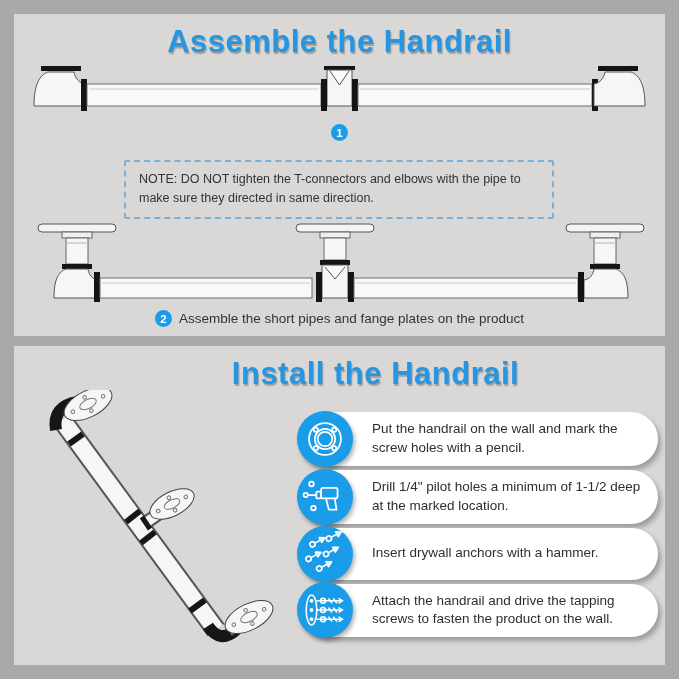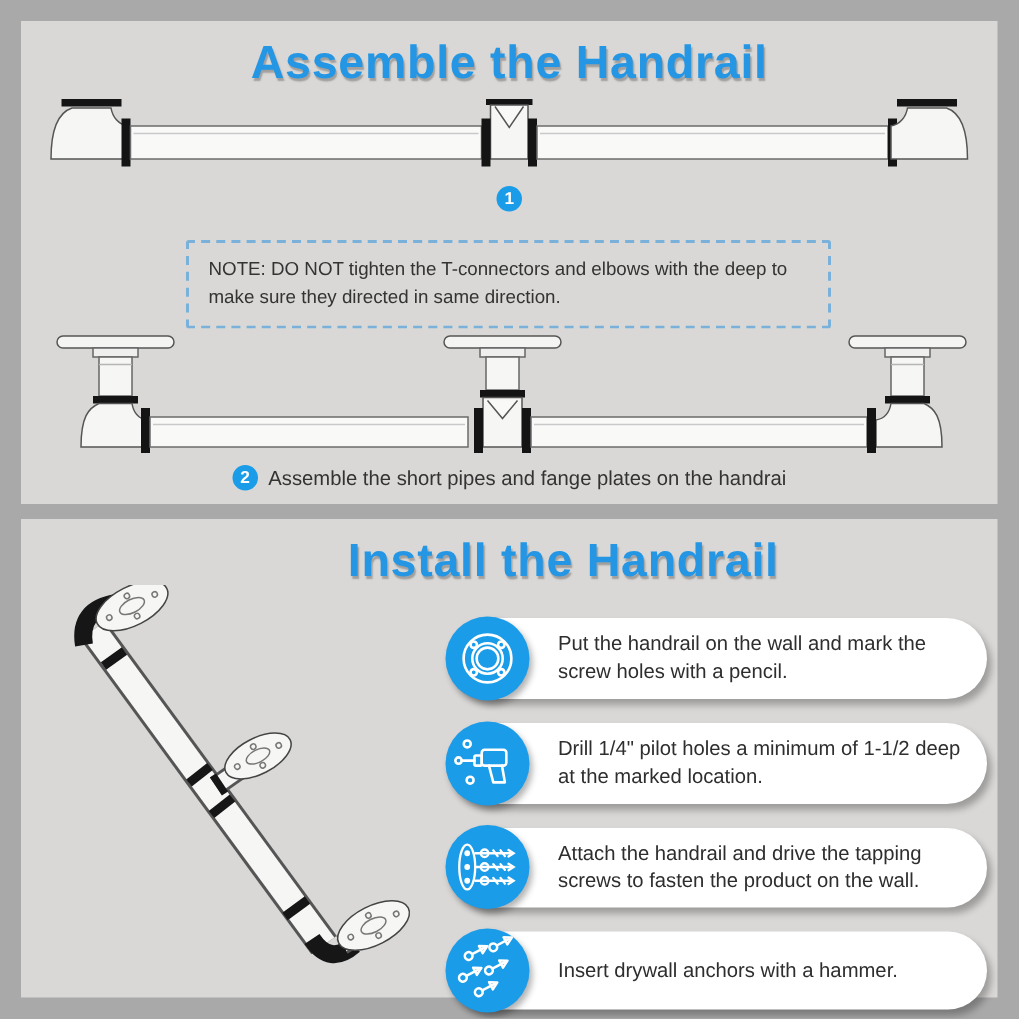--- a/index.html
+++ b/index.html
@@ -54,21 +54,21 @@
   .note-box{
     position:absolute;left:110px;top:146px;width:430px;
     border:2px dashed var(--note-border-blue);border-radius:2px;
     padding:8px 13px;
     font-size:12.5px;line-height:1.55;color:var(--text-dark);
     background:var(--panel-background);
   }
 
   .steps-col{
     position:absolute;left:286px;top:66px;width:358px;
-    display:flex;flex-direction:column;gap:16px;
+    display:flex;flex-direction:column;gap:4px;
   }
   .pill{
     position:relative;min-height:52px;
     background:var(--pill-background);
     border-radius:27px;
     box-shadow:3px 4px 5px rgba(0,0,0,.28);
     display:flex;align-items:center;
     padding:8px 14px 8px 72px;
   }
   .pill-text{font-size:13.5px;line-height:1.4;color:#2e2e2e;}
@@ -107,21 +107,21 @@
 
     <rect x="566" y="13" width="6" height="32" fill="#141414"></rect>
     <path d="M579,6 L605,6 C614,9 619,20 619,40 L568,40 L568,18 C574,17 578,12 579,6 Z" fill="#f6f6f5" stroke="#555" stroke-width="1"></path>
     <rect x="572" y="0" width="40" height="5" fill="#141414"></rect>
   </svg>
 
   <div class="step-line" id="assemble-step-1">
     <span class="num-badge">1</span>
   </div>
 
-  <div class="note-box">NOTE: DO NOT tighten the T-connectors and elbows with the deep to make sure they directed in same direction.</div>
+  <div class="note-box">NOTE: DO NOT tighten the T-connectors and elbows with the pipe to make sure they directed in same direction.</div>
 
   <svg class="diagram" id="diagram-flanged" viewBox="0 0 627 86">
 
     <rect x="12" y="4" width="78" height="8" rx="4" fill="#f4f4f3" stroke="#555"></rect>
     <rect x="36" y="12" width="30" height="6" fill="#efefee" stroke="#666"></rect>
     <rect x="40" y="18" width="22" height="26" fill="#f6f6f5" stroke="#666"></rect>
     <line x1="40" y1="23" x2="62" y2="23" stroke="#b5b5b5"></line>
     <rect x="36" y="44" width="30" height="5" fill="#141414"></rect>
     <path d="M40,49 L62,49 C63,55 66,59 72,60 L72,78 L28,78 C28,58 33,52 40,49 Z" fill="#f6f6f5" stroke="#555"></path>
     <rect x="68" y="52" width="6" height="30" fill="#141414"></rect>
@@ -145,21 +145,21 @@
     <rect x="564" y="12" width="30" height="6" fill="#efefee" stroke="#666"></rect>
     <rect x="568" y="18" width="22" height="26" fill="#f6f6f5" stroke="#666"></rect>
     <line x1="568" y1="23" x2="590" y2="23" stroke="#b5b5b5"></line>
     <rect x="564" y="44" width="30" height="5" fill="#141414"></rect>
     <path d="M568,49 L590,49 C597,52 602,58 602,78 L558,78 L558,60 C564,59 567,55 568,49 Z" fill="#f6f6f5" stroke="#555"></path>
     <rect x="552" y="52" width="6" height="30" fill="#141414"></rect>
   </svg>
 
   <div class="step-line" id="assemble-step-2">
     <span class="num-badge">2</span>
-    <span>Assemble the short pipes and fange plates on the handrai</span>
+    <span>Assemble the short pipes and fange plates on the product</span>
   </div>
 </section>
 
 <section class="panel" id="install-panel">
   <h1 class="panel-title">Install the Handrail</h1>
 
   <svg class="diagram" id="diagram-installed" viewBox="0 0 276 268">
 
     <line x1="40" y1="30" x2="194" y2="240" stroke="#555" stroke-width="21"></line>
     <line x1="40" y1="30" x2="194" y2="240" stroke="#f6f6f5" stroke-width="17"></line>
@@ -233,20 +233,53 @@
           <path d="M30,30.5 L33,42 L41,42 L39,30.5"></path>
           <circle cx="15" cy="15.5" r="2.4"></circle>
           <circle cx="17" cy="40.5" r="2.4"></circle>
         </svg>
       </span>
       <span class="pill-text">Drill 1/4" pilot holes a minimum of 1-1/2 deep at the marked location.</span>
     </div>
 
     <div class="pill">
       <span class="icon-circle">
+        <svg width="56" height="56" viewBox="0 0 58 58" fill="none" stroke="#ffffff" stroke-width="1.7" stroke-linejoin="round" stroke-linecap="round">
+          <g transform="translate(16,19) rotate(-28)">
+            <circle r="2.7"></circle>
+              <line x1="2.7" y1="0" x2="12" y2="0"></line>
+              <path d="M9.5,-2.8 L14.5,0 L9.5,2.8 Z"></path>
+          </g>
+          <g transform="translate(33,13) rotate(-28)">
+            <circle r="2.7"></circle>
+              <line x1="2.7" y1="0" x2="12" y2="0"></line>
+              <path d="M9.5,-2.8 L14.5,0 L9.5,2.8 Z"></path>
+          </g>
+          <g transform="translate(12,34) rotate(-28)">
+            <circle r="2.7"></circle>
+              <line x1="2.7" y1="0" x2="12" y2="0"></line>
+              <path d="M9.5,-2.8 L14.5,0 L9.5,2.8 Z"></path>
+          </g>
+          <g transform="translate(30,29) rotate(-28)">
+            <circle r="2.7"></circle>
+              <line x1="2.7" y1="0" x2="12" y2="0"></line>
+              <path d="M9.5,-2.8 L14.5,0 L9.5,2.8 Z"></path>
+          </g>
+          <g transform="translate(23,44) rotate(-28)">
+            <circle r="2.7"></circle>
+              <line x1="2.7" y1="0" x2="12" y2="0"></line>
+              <path d="M9.5,-2.8 L14.5,0 L9.5,2.8 Z"></path>
+          </g>
+        </svg>
+      </span>
+      <span class="pill-text">Insert drywall anchors with a hammer.</span>
+    </div>
+
+    <div class="pill">
+      <span class="icon-circle">
         <svg width="56" height="56" viewBox="0 0 58 58" fill="none" stroke="#ffffff" stroke-width="1.6" stroke-linecap="round">
           <ellipse cx="15" cy="29" rx="5.5" ry="15.5"></ellipse>
           <circle cx="15" cy="19.5" r="1.2" fill="#ffffff"></circle>
           <circle cx="15" cy="29" r="1.2" fill="#ffffff"></circle>
           <circle cx="15" cy="38.5" r="1.2" fill="#ffffff"></circle>
           <g>
             <line x1="20.5" y1="19.5" x2="46" y2="19.5"></line>
             <circle cx="27" cy="19.5" r="2.6"></circle>
             <line x1="33" y1="17.5" x2="36" y2="21.5"></line>
             <line x1="38" y1="17.5" x2="41" y2="21.5"></line>
@@ -264,47 +297,14 @@
             <circle cx="27" cy="38.5" r="2.6"></circle>
             <line x1="33" y1="36.5" x2="36" y2="40.5"></line>
             <line x1="38" y1="36.5" x2="41" y2="40.5"></line>
             <path d="M43.5,36.3 L47,38.5 L43.5,40.7"></path>
           </g>
         </svg>
       </span>
       <span class="pill-text">Attach the handrail and drive the tapping screws to fasten the product on the wall.</span>
     </div>
 
-    <div class="pill">
-      <span class="icon-circle">
-        <svg width="56" height="56" viewBox="0 0 58 58" fill="none" stroke="#ffffff" stroke-width="1.7" stroke-linejoin="round" stroke-linecap="round">
-          <g transform="translate(16,19) rotate(-28)">
-            <circle r="2.7"></circle>
-              <line x1="2.7" y1="0" x2="12" y2="0"></line>
-              <path d="M9.5,-2.8 L14.5,0 L9.5,2.8 Z"></path>
-          </g>
-          <g transform="translate(33,13) rotate(-28)">
-            <circle r="2.7"></circle>
-              <line x1="2.7" y1="0" x2="12" y2="0"></line>
-              <path d="M9.5,-2.8 L14.5,0 L9.5,2.8 Z"></path>
-          </g>
-          <g transform="translate(12,34) rotate(-28)">
-            <circle r="2.7"></circle>
-              <line x1="2.7" y1="0" x2="12" y2="0"></line>
-              <path d="M9.5,-2.8 L14.5,0 L9.5,2.8 Z"></path>
-          </g>
-          <g transform="translate(30,29) rotate(-28)">
-            <circle r="2.7"></circle>
-              <line x1="2.7" y1="0" x2="12" y2="0"></line>
-              <path d="M9.5,-2.8 L14.5,0 L9.5,2.8 Z"></path>
-          </g>
-          <g transform="translate(23,44) rotate(-28)">
-            <circle r="2.7"></circle>
-              <line x1="2.7" y1="0" x2="12" y2="0"></line>
-              <path d="M9.5,-2.8 L14.5,0 L9.5,2.8 Z"></path>
-          </g>
-        </svg>
-      </span>
-      <span class="pill-text">Insert drywall anchors with a hammer.</span>
-    </div>
-
   </div>
 </section>
 
 </body></html>

